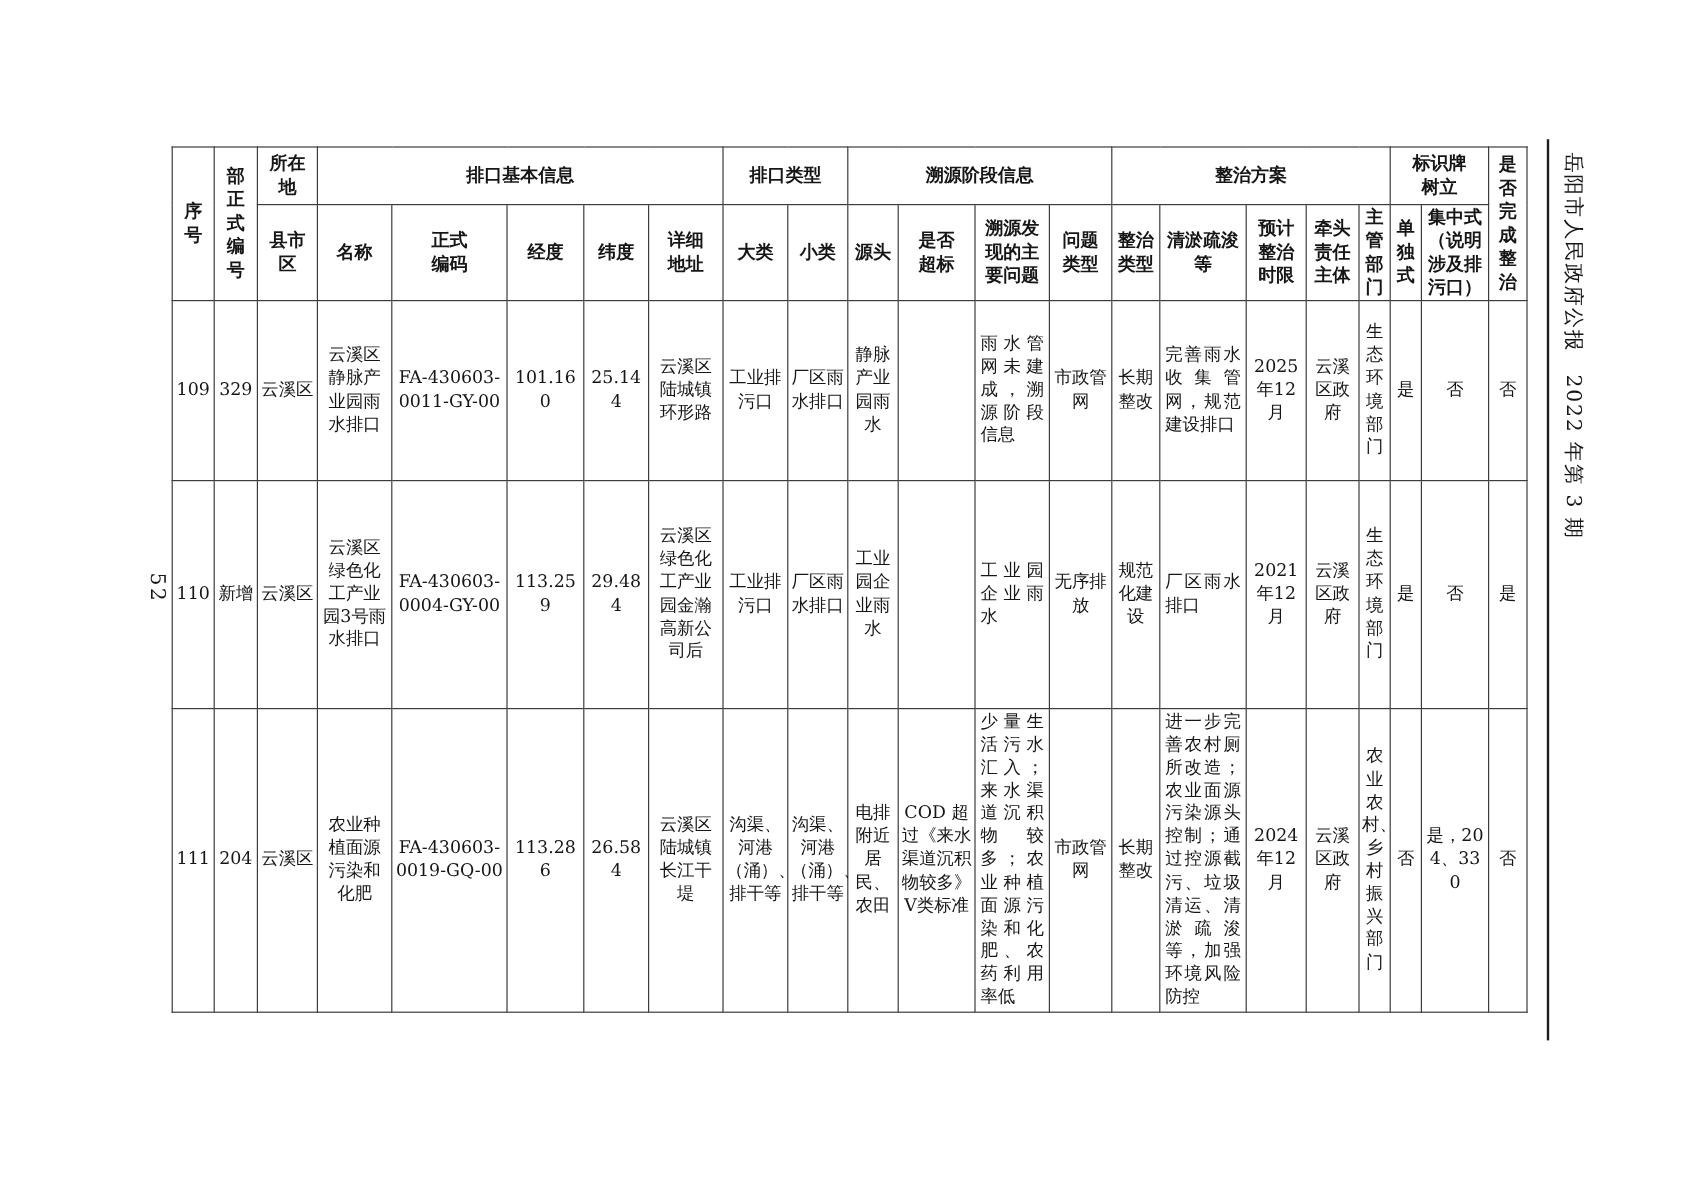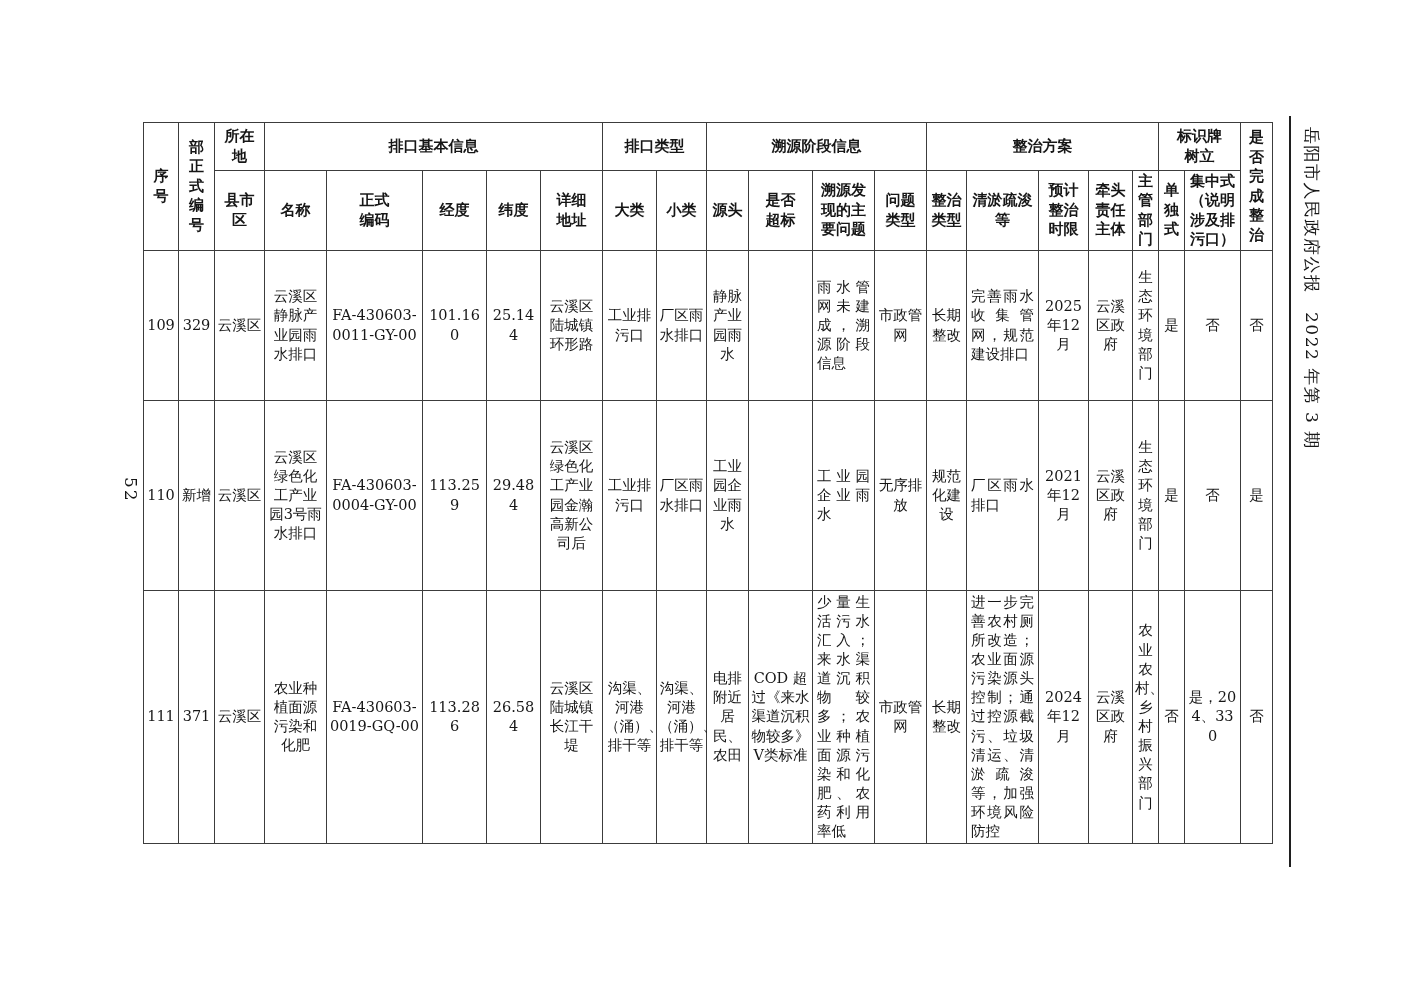--- a/index.html
+++ b/index.html
@@ -197,21 +197,21 @@
           <td>厂区雨水排口</td>
           <td>2021年12月</td>
           <td>云溪区政府</td>
           <td>生态环境部门</td>
           <td>是</td>
           <td>否</td>
           <td>是</td>
         </tr>
         <tr style="height: 253px;">
           <td>111</td>
-          <td>371</td>
+          <td>204</td>
           <td>云溪区</td>
           <td>农业种植面源污染和化肥</td>
           <td>FA-430603-0019-GQ-00</td>
           <td>113.286</td>
           <td>26.584</td>
           <td>云溪区陆城镇长江干堤</td>
           <td>沟渠、河港（涌）、排干等</td>
           <td>沟渠、河港（涌）、排干等</td>
           <td>电排附近居民、农田</td>
           <td>COD 超过《来水渠道沉积物较多》V类标准</td>

